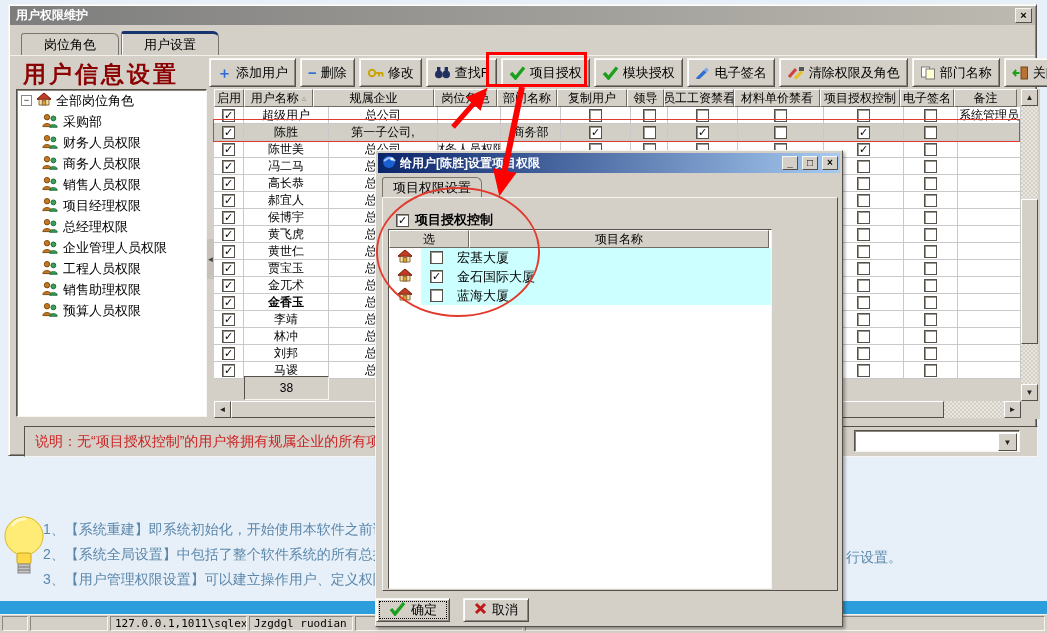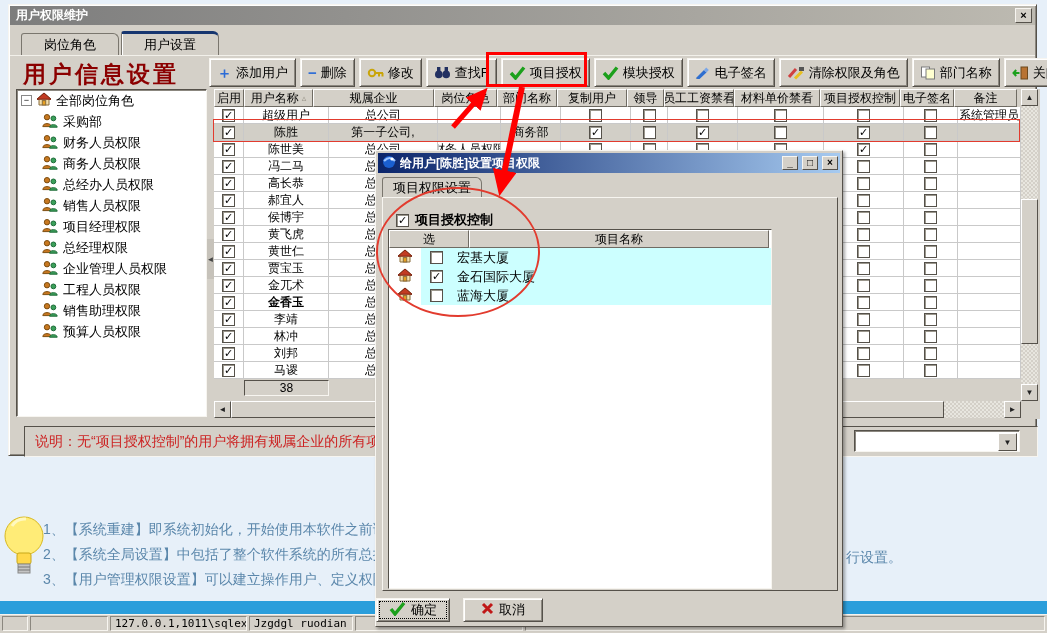--- a/index.html
+++ b/index.html
@@ -43,21 +43,21 @@
   .g-hc{background:#d4d0c8;border:1px solid;border-color:#fff #6f6b63 #6f6b63 #fff;
         display:flex;align-items:center;justify-content:center;font-size:12px;overflow:hidden;white-space:nowrap;}
   .g-row{display:flex;height:17px;background:#fff;}
   .g-row.sel{background:#d2cfc7;}
   .g-cell{border-right:1px solid #c9c9c9;border-bottom:1px solid #c9c9c9;display:flex;
           align-items:center;justify-content:center;overflow:hidden;white-space:nowrap;font-size:12px;}
   .cb{width:13px;height:13px;background:#fff;border:1px solid #55514a;
       box-shadow:inset 1px 1px 0 #9b978d;display:inline-flex;align-items:center;justify-content:center;
       font-size:11px;font-weight:bold;line-height:1;color:#000;}
   .g-footer{display:flex;height:18px;align-items:center;}
-  .count-cell{width:85px;margin-left:30px;height:16px;display:flex;align-items:center;justify-content:center;}
+  .count-cell{width:85px;margin-left:30px;height:24px;display:flex;align-items:center;justify-content:center;}
   
   .sb-btn{background:#d4d0c8;border:1px solid;border-color:#fff #55514a #55514a #fff;
           display:flex;align-items:center;justify-content:center;font-size:8px;color:#222;}
   .sb-track{background:repeating-conic-gradient(#e8e6df 0 25%,#d4d0c8 0 50%) 0 0/4px 4px;}
   .sb-thumb{background:#d4d0c8;border:1px solid;border-color:#fff #55514a #55514a #fff;}
   
   .note-bar{left:15px;top:421px;width:1014px;height:31px;position:absolute;display:flex;align-items:center;
             padding-left:10px;color:#cc2222;font-size:14px;white-space:nowrap;overflow:hidden;}
   .combo{left:845px;top:425px;width:166px;height:22px;position:absolute;display:flex;}
   .combo .box{flex:1;}
@@ -240,29 +240,20 @@
             </svg></span>
           <span>商务人员权限</span>
         </div>
         <div class="tree-row tree-kid">
           <span class="ic"><svg width="18" height="15">
               <circle cx="6" cy="4.2" r="2.7" fill="#c87820" stroke="#7c4e12"></circle>
               <path d="M1.8 13.6 c0-4 8.4-4 8.4 0 z" fill="#c87820" stroke="#7c4e12"></path>
               <circle cx="12.4" cy="5.4" r="2.4" fill="#3aa05a" stroke="#1d6b38"></circle>
               <path d="M8.6 14.2 c0-3.4 7.6-3.4 7.6 0 z" fill="#3aa05a" stroke="#1d6b38"></path>
             </svg></span>
-          <span>总经办人员权限</span>
-        </div>
-        <div class="tree-row tree-kid">
-          <span class="ic"><svg width="18" height="15">
-              <circle cx="6" cy="4.2" r="2.7" fill="#c87820" stroke="#7c4e12"></circle>
-              <path d="M1.8 13.6 c0-4 8.4-4 8.4 0 z" fill="#c87820" stroke="#7c4e12"></path>
-              <circle cx="12.4" cy="5.4" r="2.4" fill="#3aa05a" stroke="#1d6b38"></circle>
-              <path d="M8.6 14.2 c0-3.4 7.6-3.4 7.6 0 z" fill="#3aa05a" stroke="#1d6b38"></path>
-            </svg></span>
           <span>销售人员权限</span>
         </div>
         <div class="tree-row tree-kid">
           <span class="ic"><svg width="18" height="15">
               <circle cx="6" cy="4.2" r="2.7" fill="#c87820" stroke="#7c4e12"></circle>
               <path d="M1.8 13.6 c0-4 8.4-4 8.4 0 z" fill="#c87820" stroke="#7c4e12"></path>
               <circle cx="12.4" cy="5.4" r="2.4" fill="#3aa05a" stroke="#1d6b38"></circle>
               <path d="M8.6 14.2 c0-3.4 7.6-3.4 7.6 0 z" fill="#3aa05a" stroke="#1d6b38"></path>
             </svg></span>
           <span>项目经理权限</span>
@@ -901,21 +892,21 @@
           </div>
         </div>
       </div>
     <div class="dlg-btns">
       <button class="dlg-btn out out2 focus-rect" style="width:74px;">
         <span class="ic"><svg width="17" height="15" viewBox="0 0 17 15">
               <path d="M2 8 L6 13 L15 2" stroke="#1ca01c" stroke-width="3.4" fill="none"></path>
             </svg></span>
         <span>确定</span>
       </button>
-      <button class="dlg-btn out out2" style="width:80px;">
+      <button class="dlg-btn out out2" style="width:66px;">
         <span class="ic"><svg width="13" height="13" viewBox="0 0 13 13">
               <path d="M2 2 L11 11 M11 2 L2 11" stroke="#c01818" stroke-width="3" fill="none"></path>
             </svg></span>
         <span>取消</span>
       </button>
     </div>
   </div>
 
   <div class="anno" style="left:486px;top:52px;width:101px;height:35px;border:3px solid #f00;"></div>
   <div class="anno" style="left:213px;top:119px;width:807px;height:23px;border:1px solid #e23b2e;"></div>

